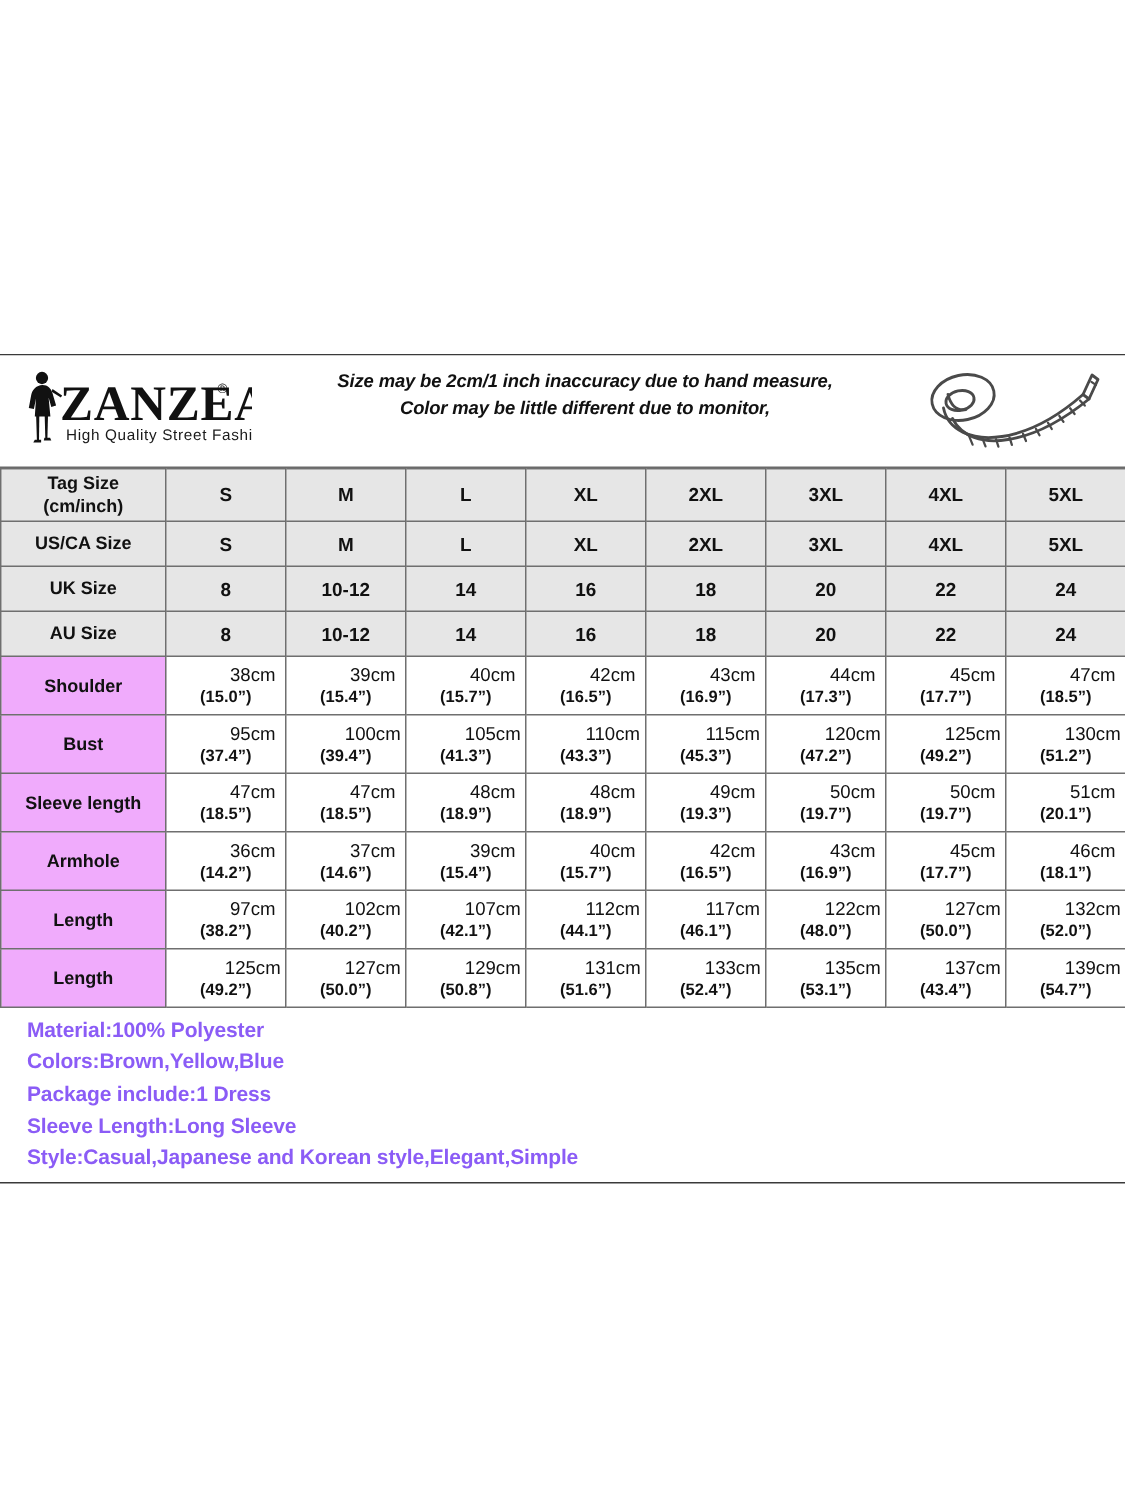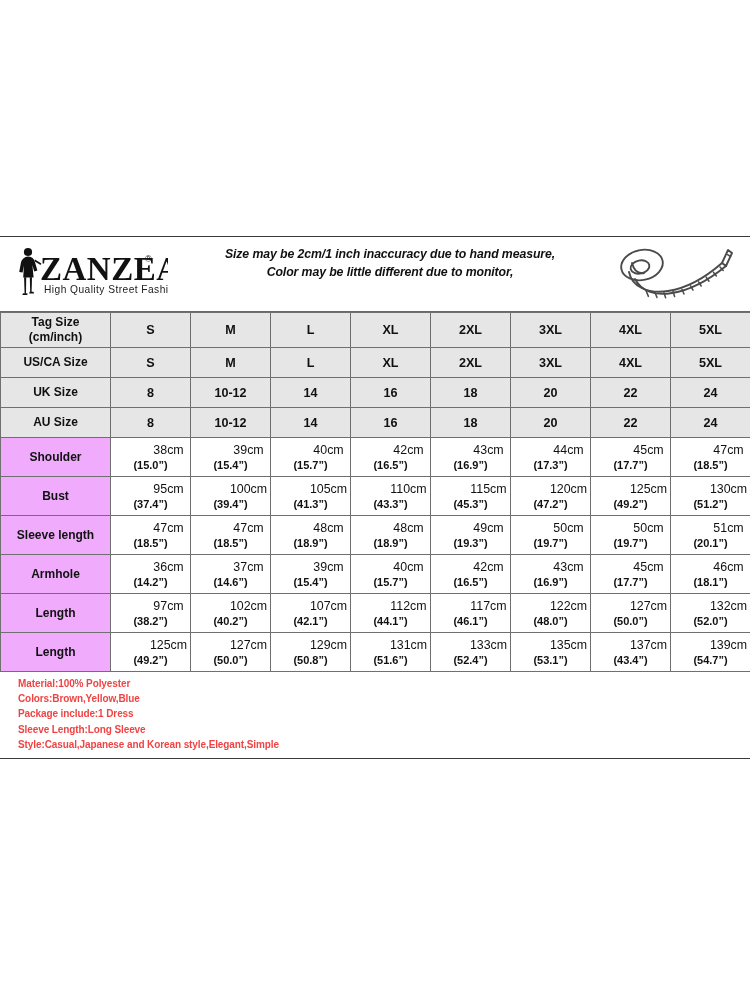--- a/index.html
+++ b/index.html
@@ -120,24 +120,24 @@
   
   col.c0 { width: 110px; }
   col.cx { width: 80px; }
 
   
   .footer {
     padding: 4px 2px 6px 2px;
     background: #ffffff;
   }
   .footer div {
-    font-size: 10px;
+    font-size: 14px;
     font-weight: 600;
     line-height: 1.52;
-    color: #ef4444;
+    color: #8b5cf6;
     white-space: nowrap;
     letter-spacing: -0.1px;
     padding-left: 16px;
   }
 </style>
 </head>
 <body>
 
 <div id="sheet">
 

